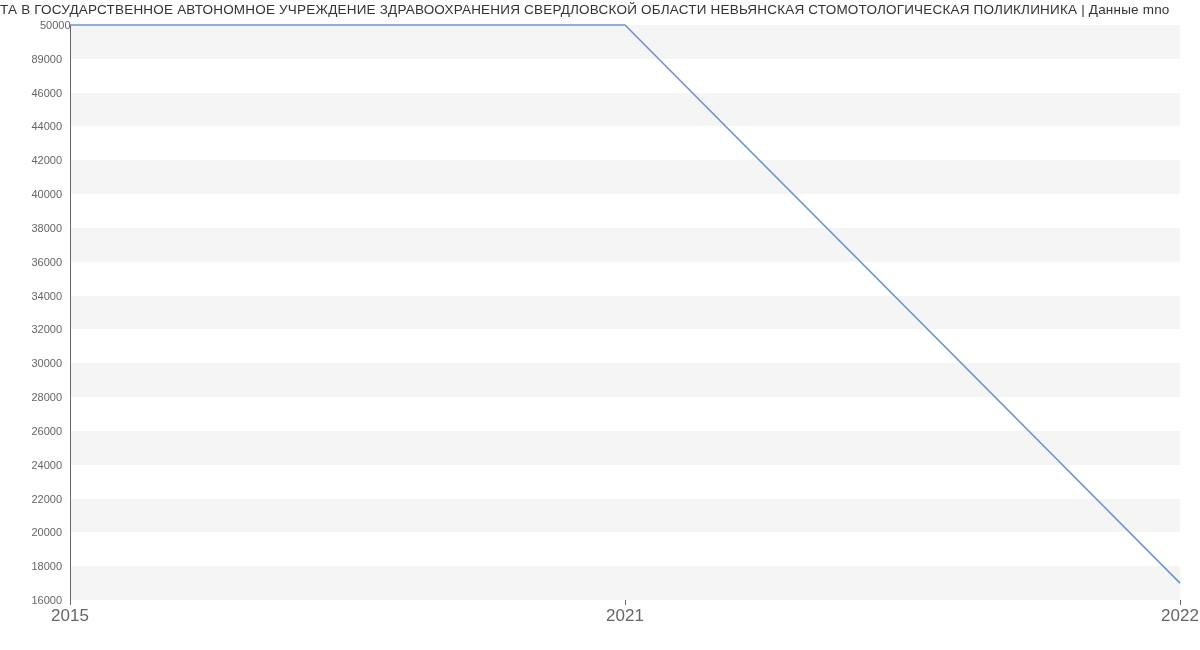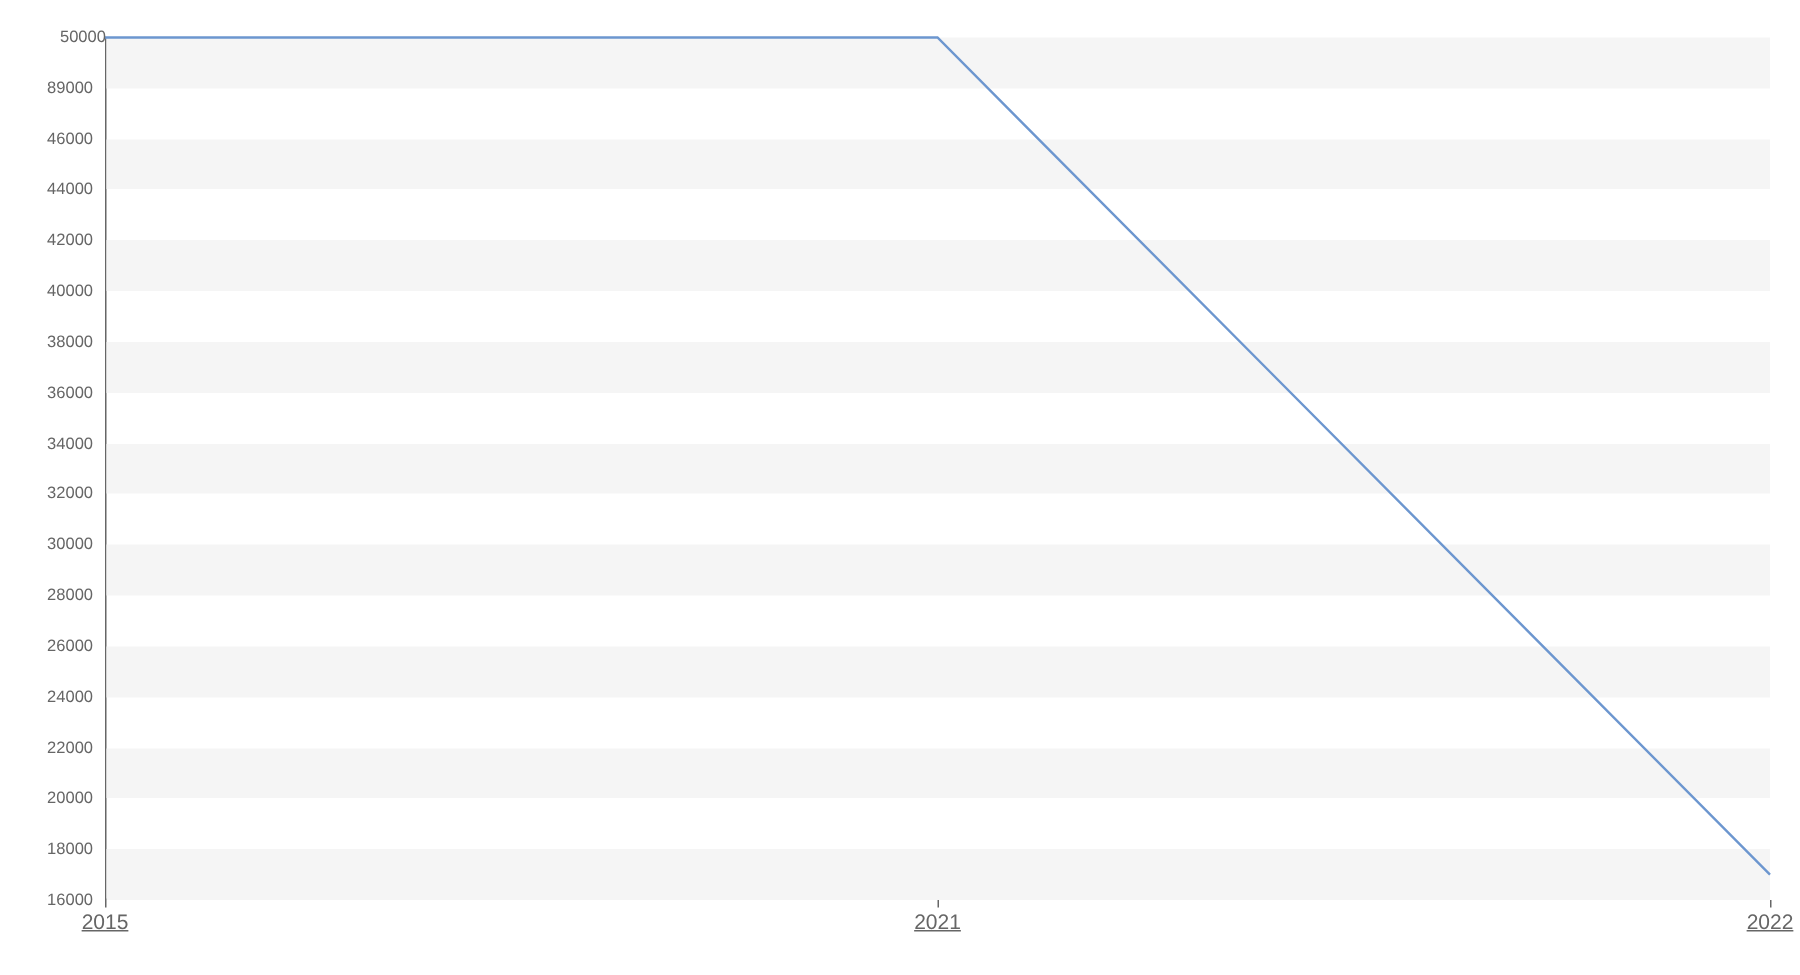--- a/index.html
+++ b/index.html
@@ -39,25 +39,24 @@
       right: 1135px; 
       width: 60px;
       text-align: right;
       font-size: 11px;
       color: #666;
       transform: translateY(-50%);
     }
     .x-tick-label {
       position: absolute;
       top: 606px;
-      font-size: 14px;
+      font-size: 17px;
       color: #666;
       transform: translateX(-50%);
       white-space: nowrap;
-      text-decoration: underline;
     }
     .x-tick-mark {
       position: absolute;
       top: 600px;
       width: 1px;
       height: 5px;
       background: #666;
     }
     svg.line-layer {
       position: absolute;
@@ -65,20 +64,21 @@
       top: 25px;
       width: 1110px;
       height: 575px;
       overflow: visible;
     }
   </style>
 </head>
 <body>
 
 <div class="chart-container">
+  <div class="title">ТА В ГОСУДАРСТВЕННОЕ АВТОНОМНОЕ УЧРЕЖДЕНИЕ ЗДРАВООХРАНЕНИЯ СВЕРДЛОВСКОЙ ОБЛАСТИ НЕВЬЯНСКАЯ СТОМОТОЛОГИЧЕСКАЯ ПОЛИКЛИНИКА | Данные mno</div>
 
   <div class="plot-area" id="plot-area">
       <div class="h-band" style="top: 541.176px; height: 33.8235px;"></div>
       <div class="h-band" style="top: 473.529px; height: 33.8235px;"></div>
       <div class="h-band" style="top: 405.882px; height: 33.8235px;"></div>
       <div class="h-band" style="top: 338.235px; height: 33.8235px;"></div>
       <div class="h-band" style="top: 270.588px; height: 33.8235px;"></div>
       <div class="h-band" style="top: 202.941px; height: 33.8235px;"></div>
       <div class="h-band" style="top: 135.294px; height: 33.8235px;"></div>
       <div class="h-band" style="top: 67.6471px; height: 33.8235px;"></div>

